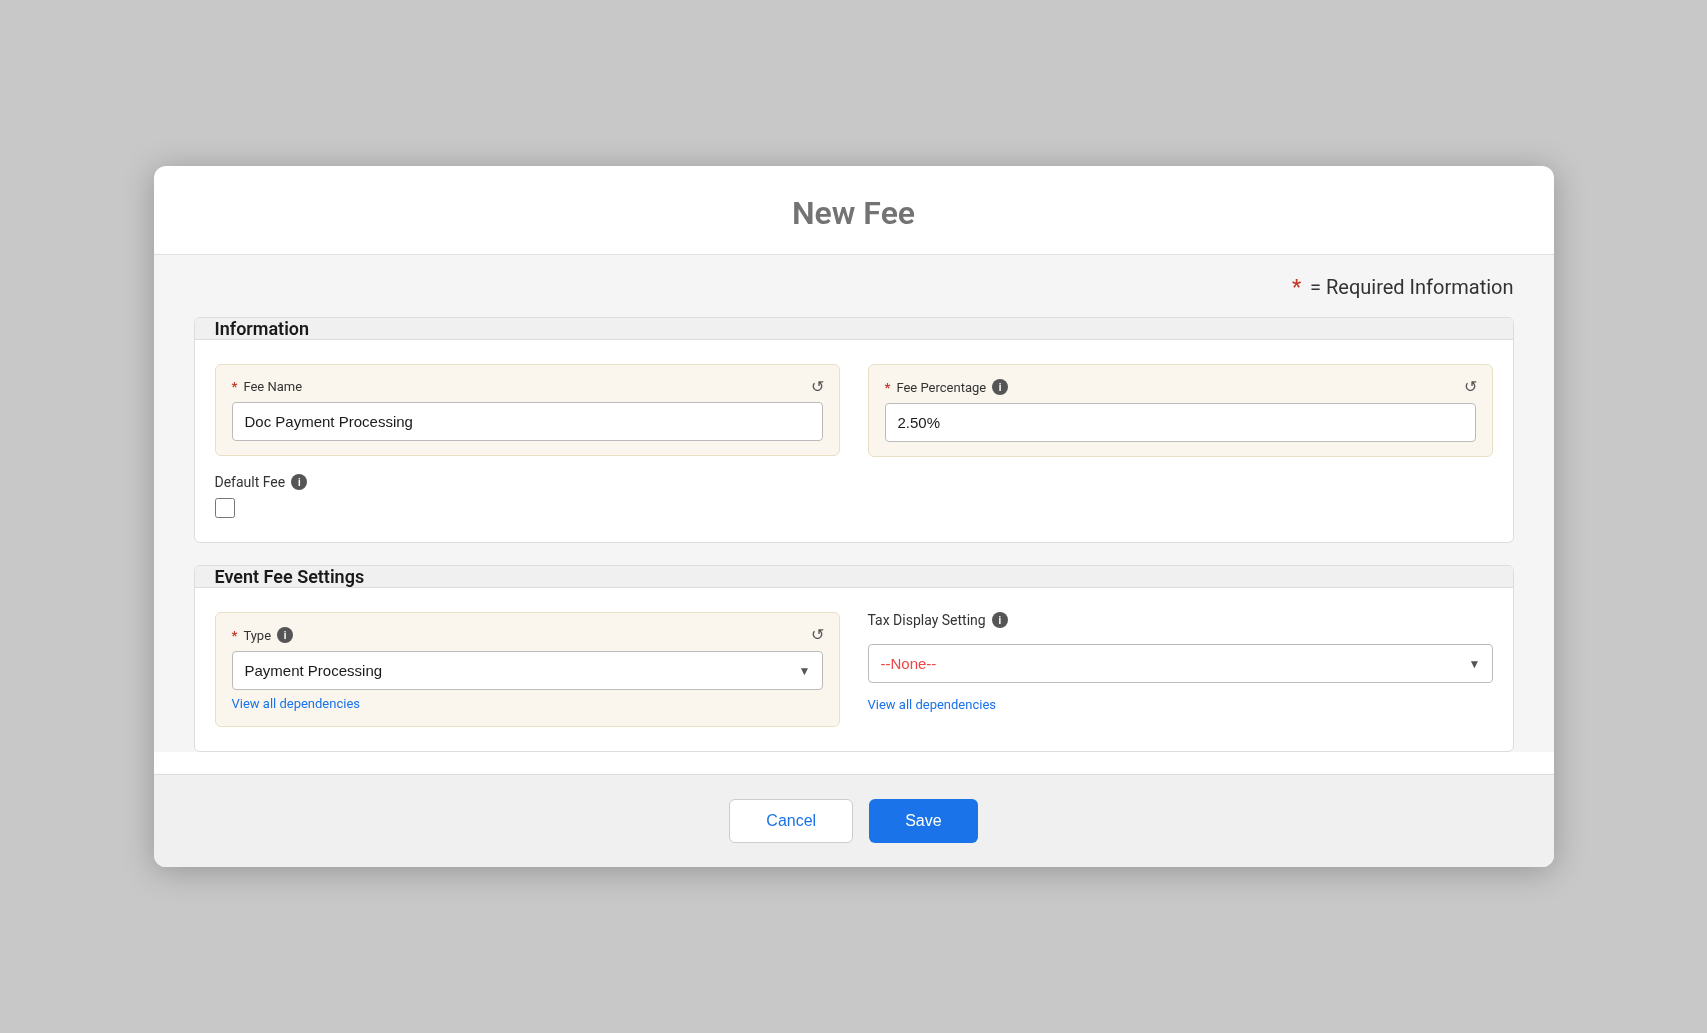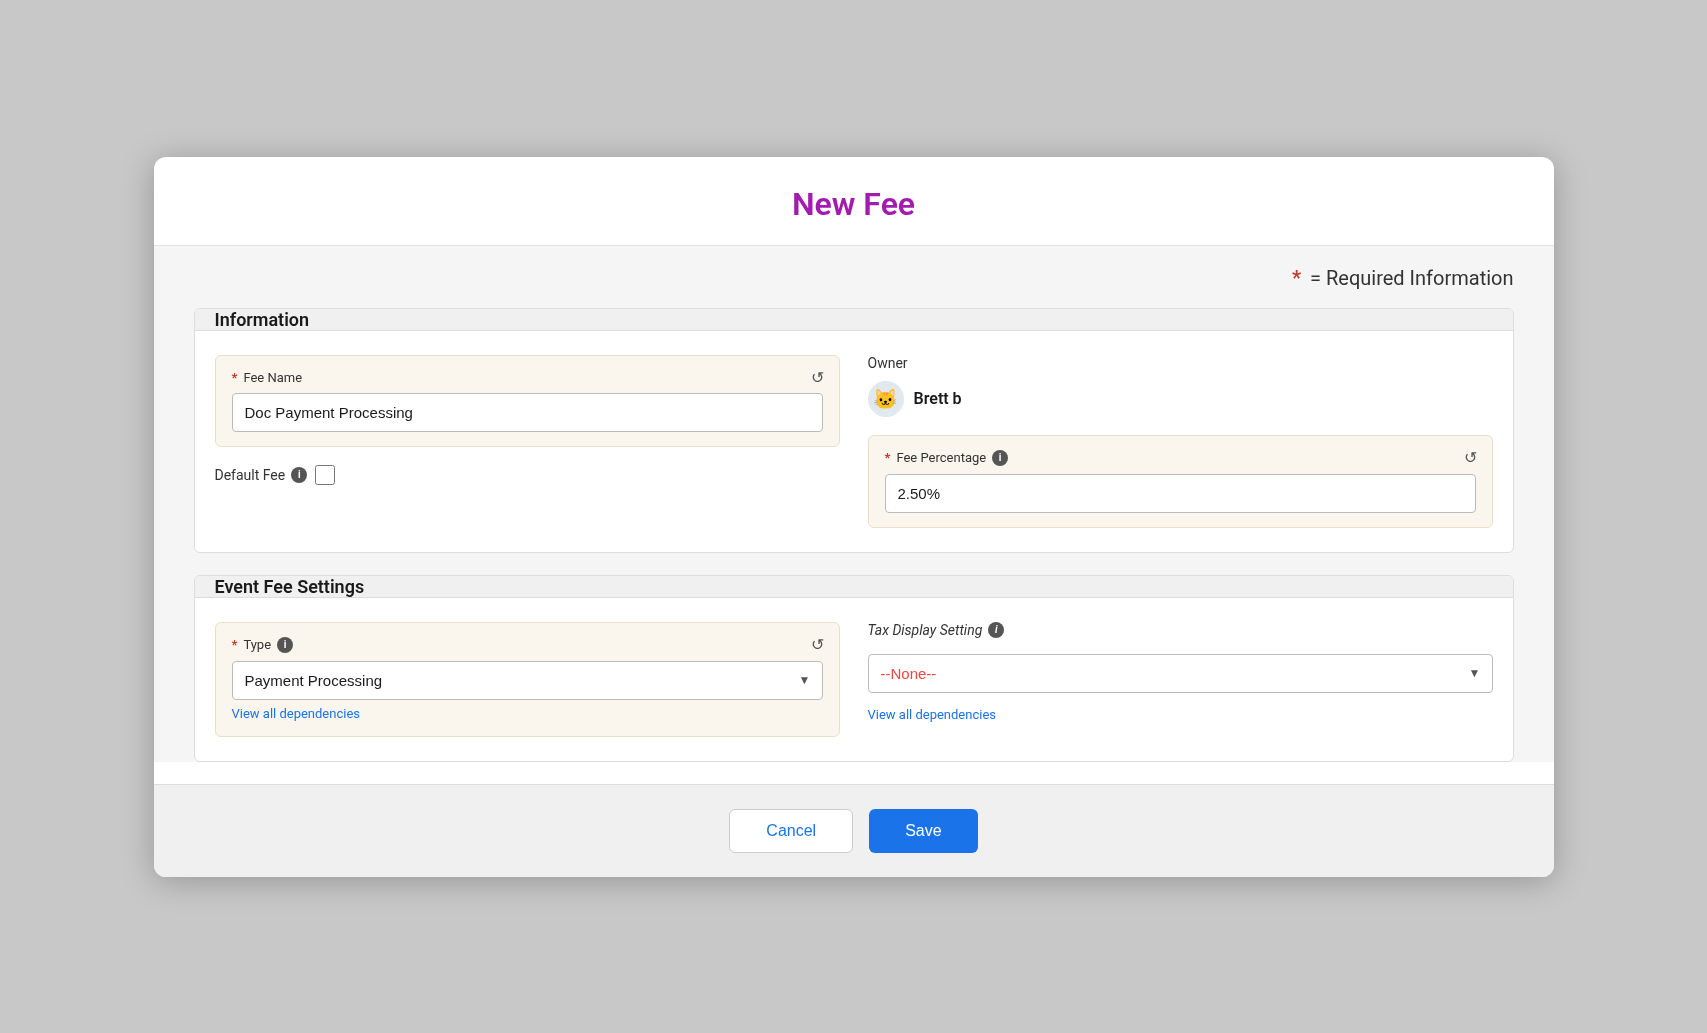--- a/index.html
+++ b/index.html
@@ -21,21 +21,21 @@
       position: relative;
     }
     .modal-header {
       padding: 28px 40px 22px;
       border-bottom: 1.5px solid #e0e0e0;
       text-align: center;
     }
     .modal-header h1 {
       font-size: 32px;
       font-weight: 600;
-      color: #a21caf;
+      color: #737373;
     }
     .modal-body {
       background: #f5f5f5;
       padding: 20px 40px 0;
     }
     .required-info {
       text-align: right;
       font-size: 20px;
       color: #333;
       margin-bottom: 18px;
@@ -190,21 +190,20 @@
       margin-top: 6px;
       display: inline-block;
     }
     .tax-label {
       font-size: 14px;
       color: #333;
       margin-bottom: 8px;
       display: flex;
       align-items: center;
       gap: 6px;
-      font-style: italic;
     }
     .modal-footer {
       background: #f0f0f0;
       padding: 24px 40px;
       display: flex;
       justify-content: center;
       gap: 16px;
       border-top: 1px solid #ddd;
     }
     .btn-cancel {
@@ -238,21 +237,21 @@
       flex-direction: column;
       gap: 18px;
     }
     .owner-plain {
       display: flex;
       flex-direction: column;
       gap: 6px;
     }
     .default-plain {
       display: flex;
-      flex-direction: row;
+      flex-direction: column;
       gap: 8px;
     }
   </style>
 </head>
 <body>
 
 <div class="modal-overlay">
 
   <div class="modal-header">
     <h1>New Fee</h1>
@@ -286,29 +285,20 @@
               <span class="info-icon">i</span>
             </div>
             <div class="checkbox-wrapper">
               <input type="checkbox" style="">
             </div>
           </div>
         </div>
 
         <div class="col-right">
 
-          <div class="owner-plain">
-            <div class="owner-label">Owner</div>
-            <div class="owner-info">
-              <div class="owner-avatar">
-                <span>🐱</span>
-              </div>
-              <span class="owner-name">Brett b</span>
-            </div>
-          </div>
 
           <div class="field-group">
             <div class="field-label">
               <span class="required-star">*</span>
               <span>Fee Percentage</span>
               <span class="info-icon">i</span>
             </div>
             <span class="reset-icon" title="Reset">↺</span>
             <input type="text" value="2.50%" style="">
           </div>

